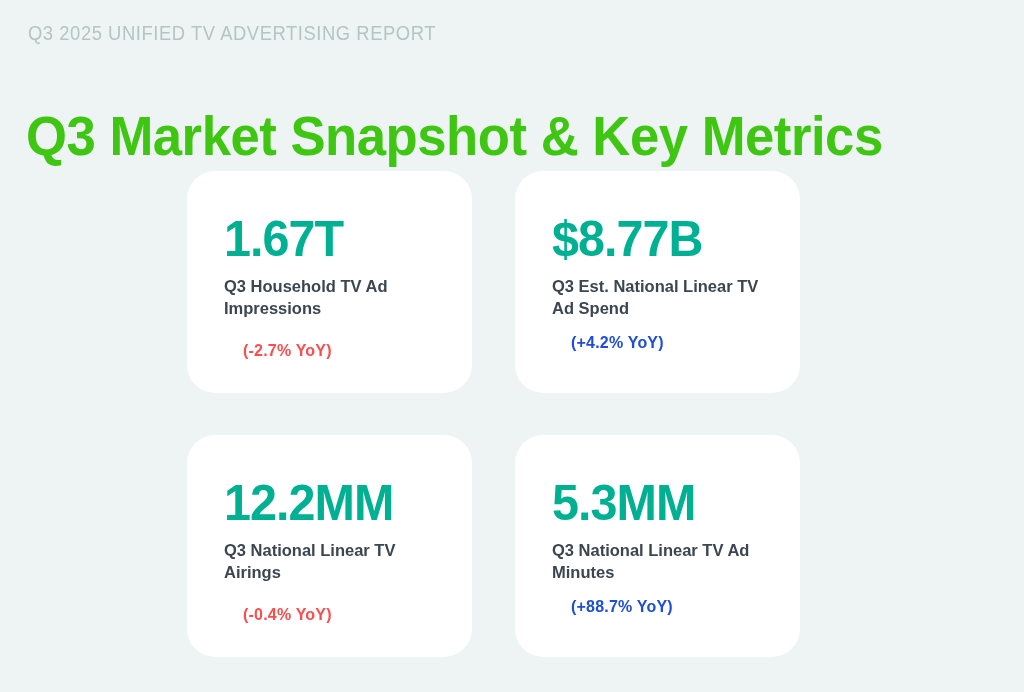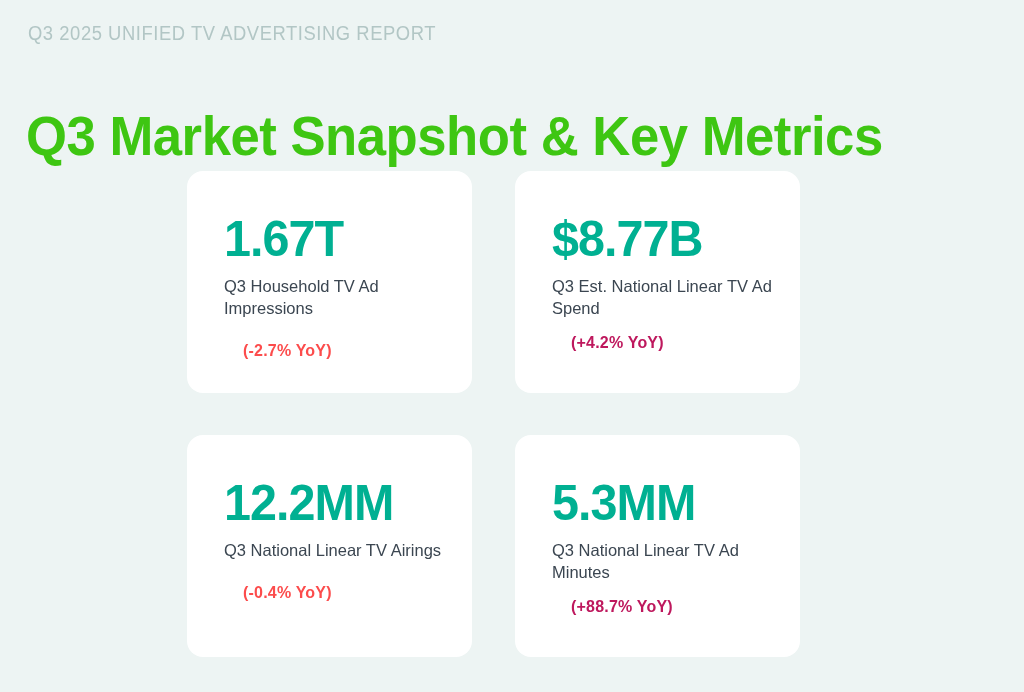--- a/index.html
+++ b/index.html
@@ -60,57 +60,57 @@
     width: 613px;
     height: 486px;
     display: grid;
     grid-template-columns: 285px 285px;
     grid-template-rows: 222px 222px;
     column-gap: 43px;
     row-gap: 42px;
   }
   .card {
     background: #ffffff;
-    border-radius: 16px;
+    border-radius: 28px;
     box-sizing: border-box;
     padding: 42px 26px 0 37px;
     overflow: hidden;
   }
   .metric-value {
     font-family: "Liberation Sans Narrow", "Liberation Sans", sans-serif;
     font-size: 50px;
     line-height: 52px;
     font-weight: 700;
     letter-spacing: -1px;
     color: #00b092;
     white-space: nowrap;
     transform: scaleX(0.97);
     transform-origin: left center;
   }
   .metric-label {
     margin-top: 10px;
     font-family: "Liberation Sans", "DejaVu Sans", sans-serif;
     font-size: 16.5px;
     line-height: 22px;
-    font-weight: 400;
+    font-weight: 700;
     color: #3b4651;
     max-width: 225px;
   }
   .metric-delta {
     margin-top: 20px;
     margin-left: 19px;
     font-family: "Liberation Sans Narrow", "Liberation Sans", sans-serif;
     font-size: 16px;
     line-height: 24px;
     font-weight: 700;
     letter-spacing: 0.2px;
     white-space: nowrap;
   }
   .metric-delta.neg { color: #fc4c4c; }
-  .metric-delta.pos { color: #be185d; margin-top: 12px; }
+  .metric-delta.pos { color: #1d4ed8; margin-top: 12px; }
 </style>
 </head>
 <body>
 
 <div class="slide">
 
   <div class="eyebrow">Q3 2025 UNIFIED TV ADVERTISING REPORT</div>
 
   <h1 class="title">Q3 Market Snapshot &amp; Key Metrics</h1>
 

